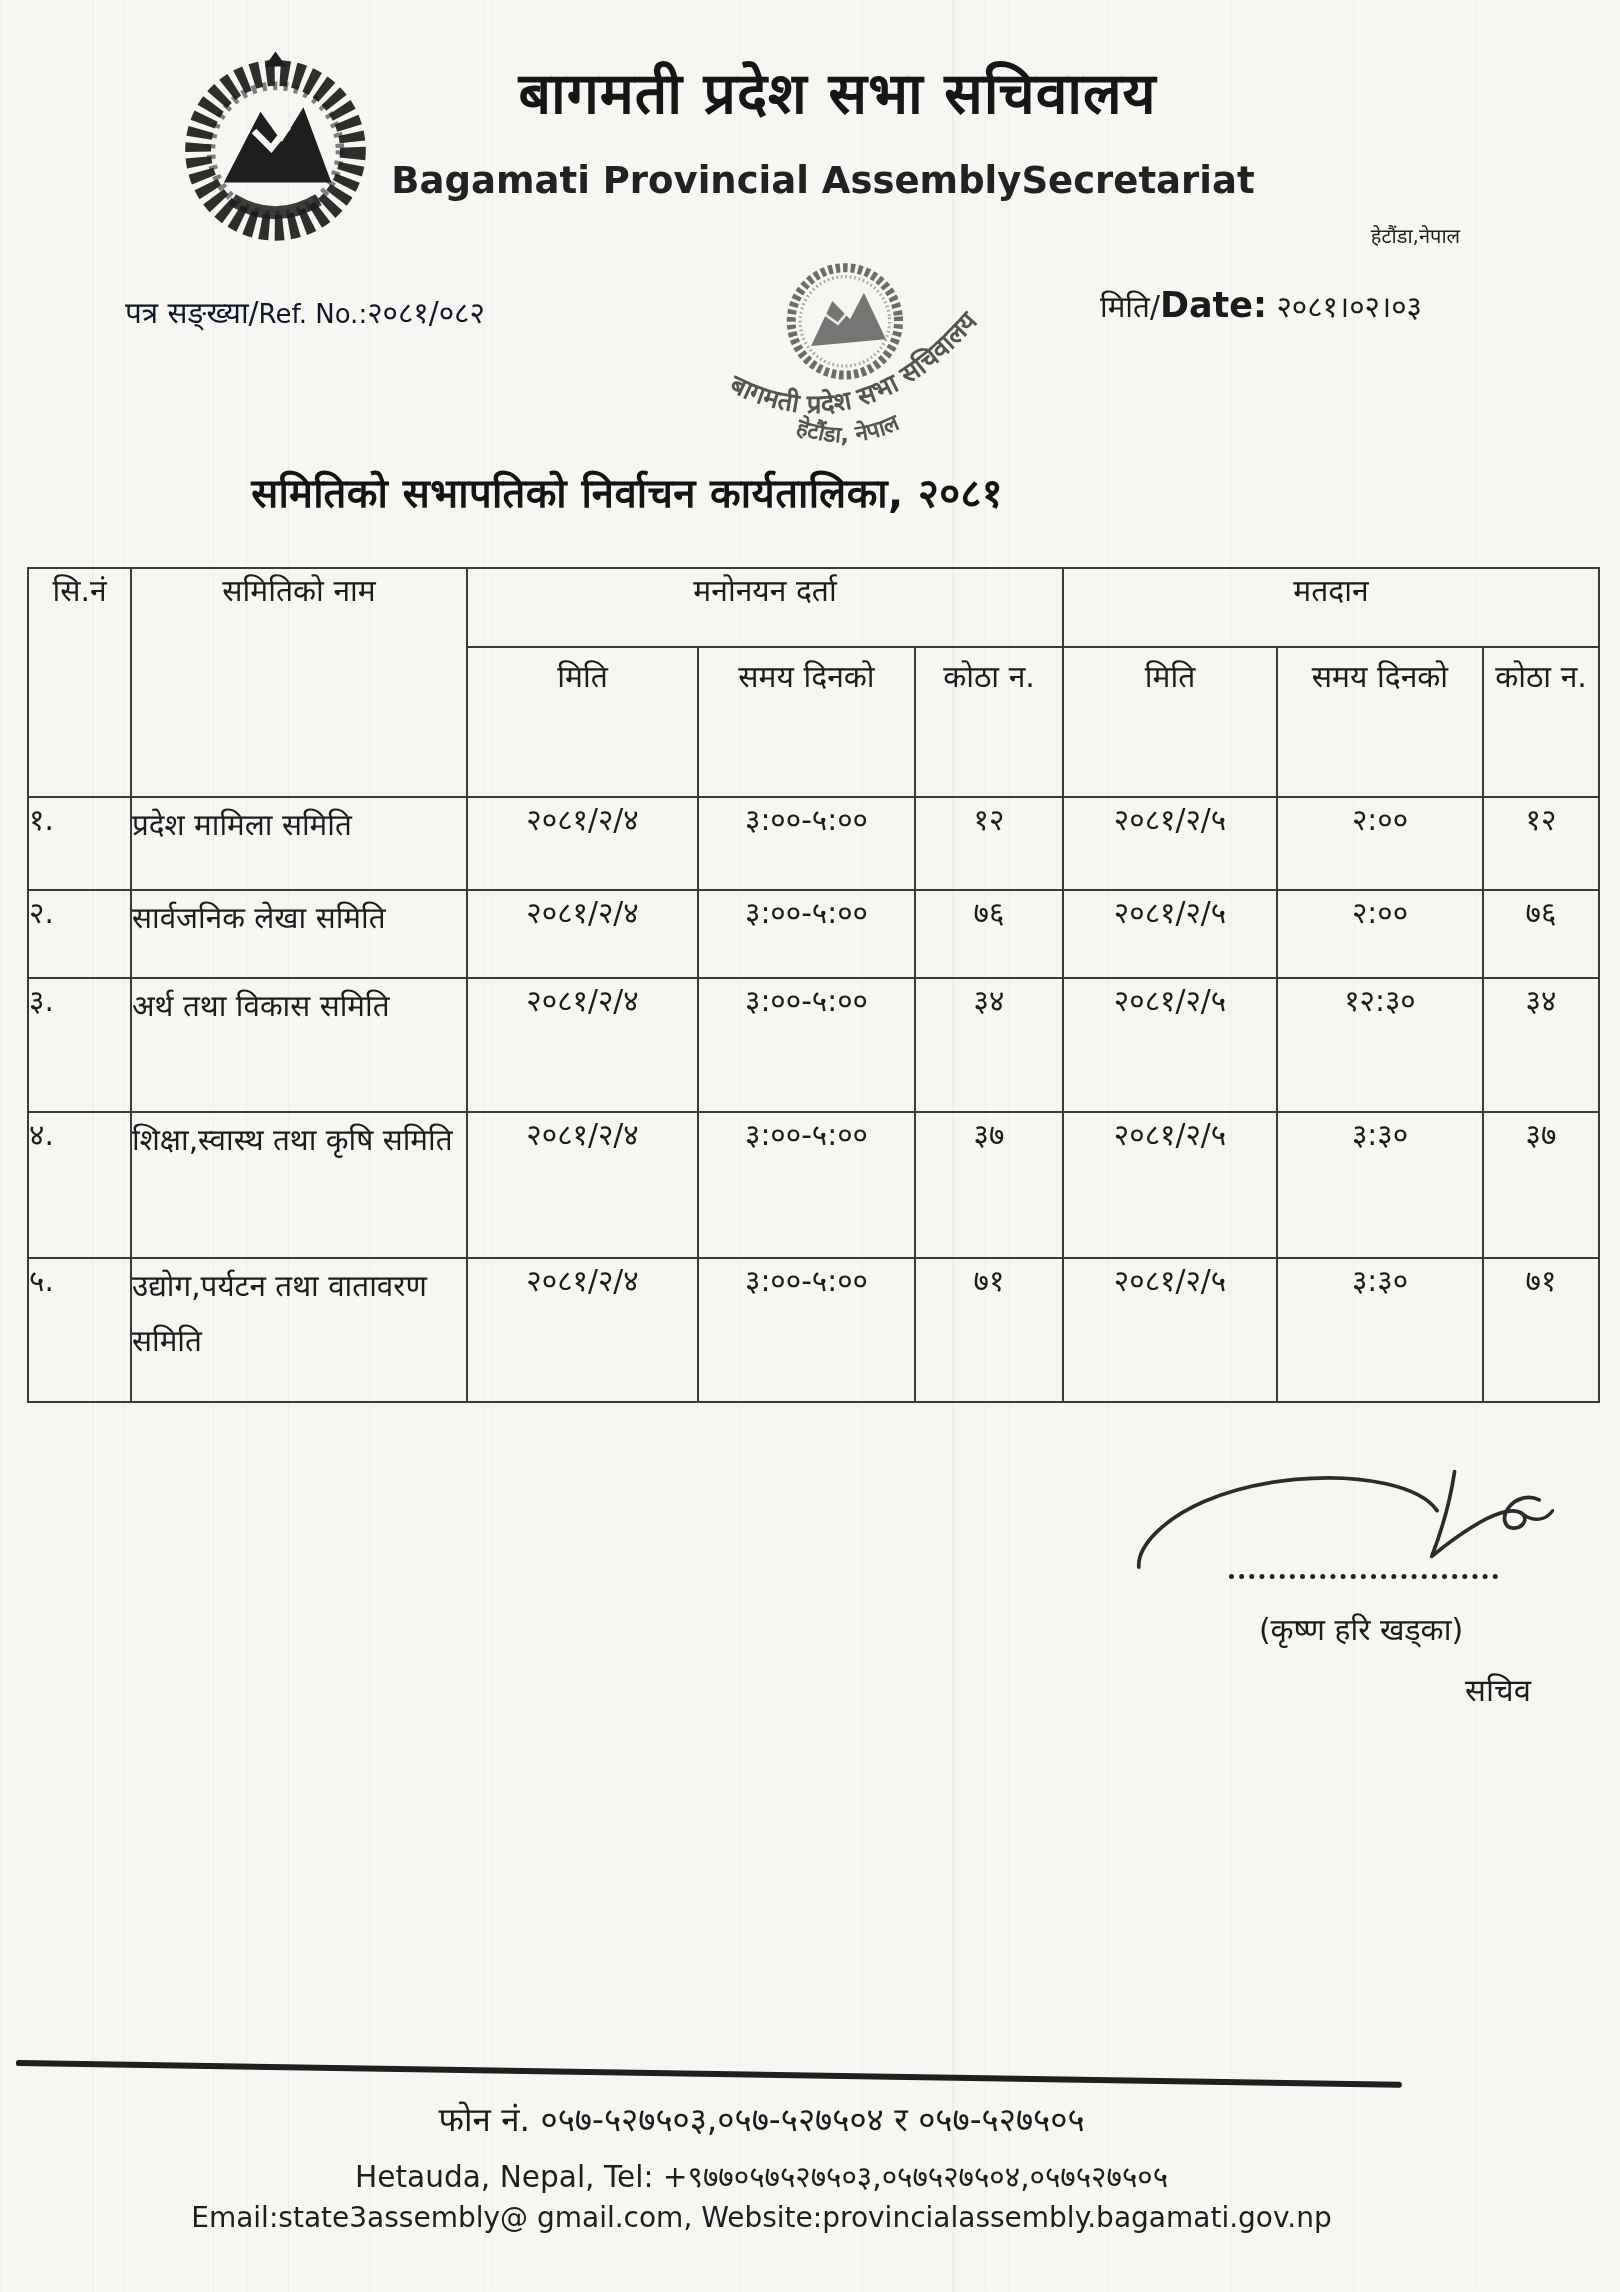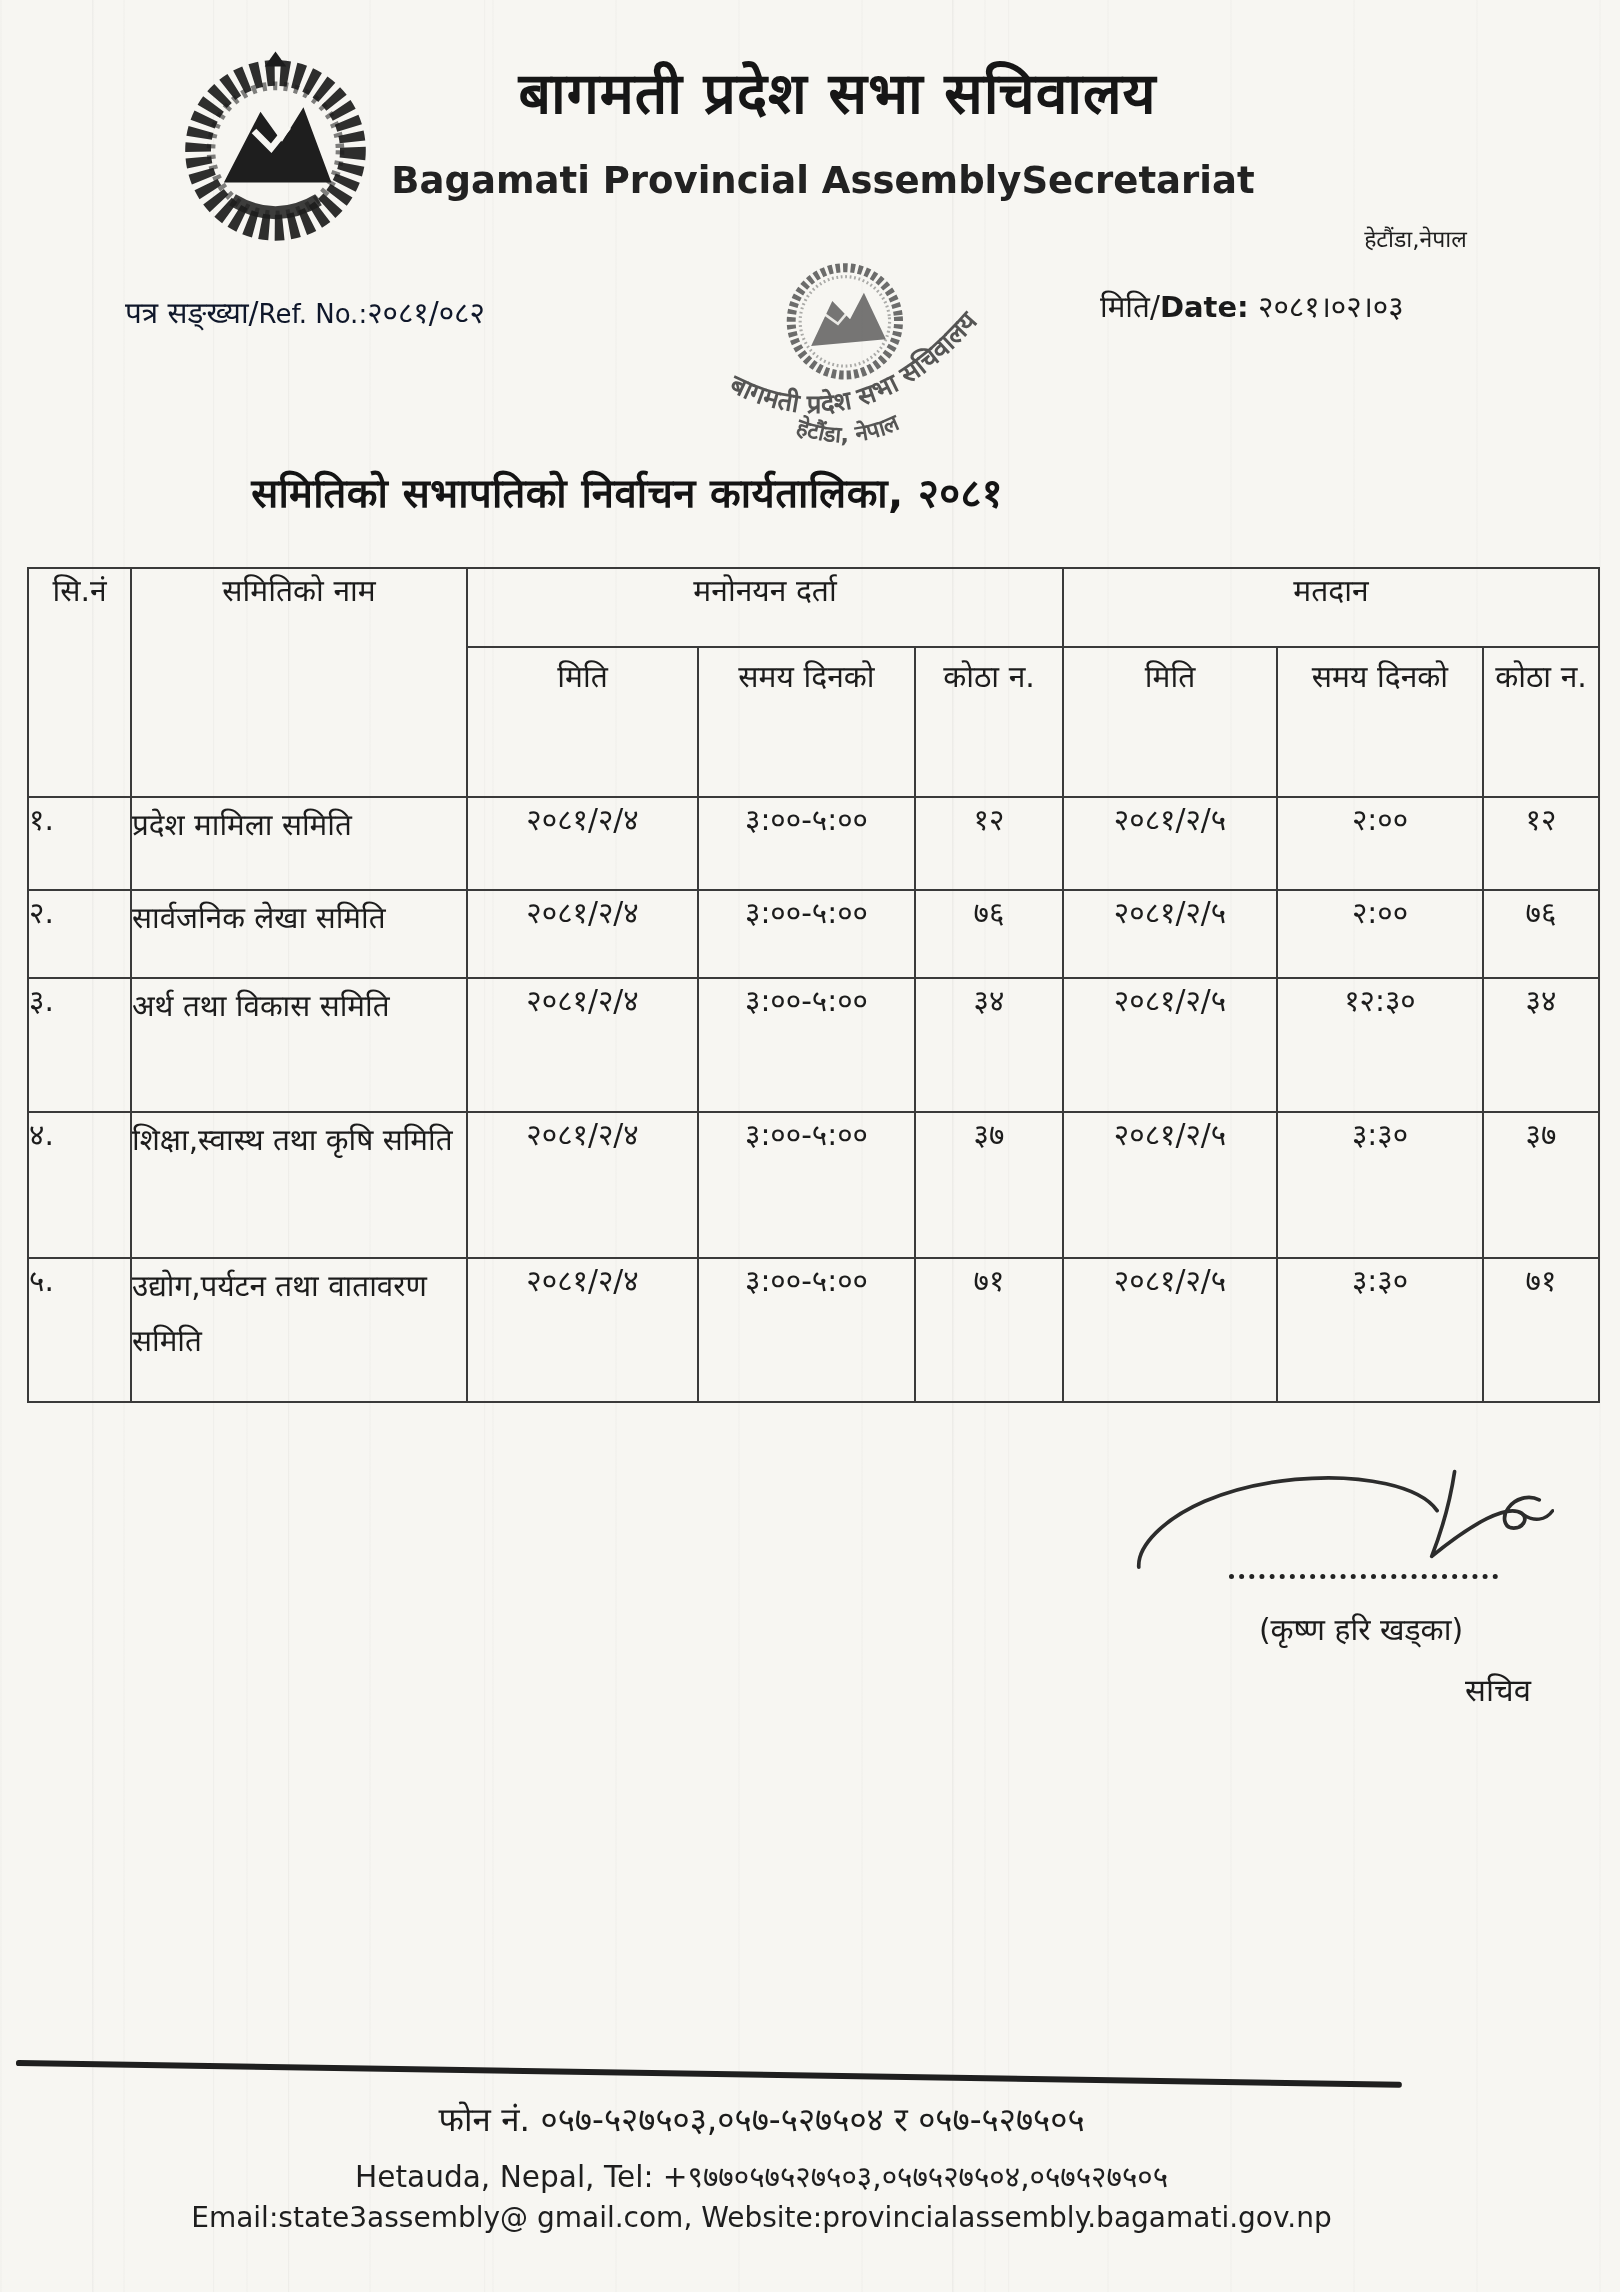--- a/index.html
+++ b/index.html
@@ -22,25 +22,25 @@
       linear-gradient(90deg, rgba(0,0,0,0.05), rgba(0,0,0,0)) 952px 0/2.7px 100% no-repeat,
       linear-gradient(90deg, rgba(0,0,0,0.035), rgba(0,0,0,0)) 1008px 0/1.8px 100% no-repeat,
       repeating-linear-gradient(90deg, rgba(60,60,60,0.018) 0 1.8px, rgba(0,0,0,0) 1.8px 123px);
   }
   .abs{position:absolute;}
 
   .org-np{left:385px;top:52px;width:905px;text-align:center;
           font-size:57px;font-weight:600;letter-spacing:0.9px;color:#161616;}
   .org-en{left:344px;top:159px;width:958px;text-align:center;
           font-size:37px;font-weight:bold;color:#222;}
-  .loc{left:1272px;top:222px;width:287px;text-align:center;font-size:23px;color:#1f1f1f;}
+  .loc{left:1272px;top:222px;width:287px;text-align:center;font-size:20px;color:#1f1f1f;}
   .refline{left:125px;top:291px;font-size:29.6px;color:#0f172a;}
   .refline .lat{font-size:26px;}
   .dateline{left:1100px;top:285px;font-size:29.6px;color:#1b1b1b;}
-  .dateline b{font-size:29px;}
+  .dateline b{font-size:35px;}
   .doc-title{left:242px;top:464px;width:770px;text-align:center;
              font-size:40px;font-weight:600;color:#141414;letter-spacing:0.4px;}
 
   table.sched{
     position:absolute;left:27px;top:567px;width:1571px;
     border-collapse:collapse;table-layout:fixed;
     font-size:29.6px;color:#1c1c1c;
   }
   table.sched th, table.sched td{
     border:2.2px solid #3a3a3a;

